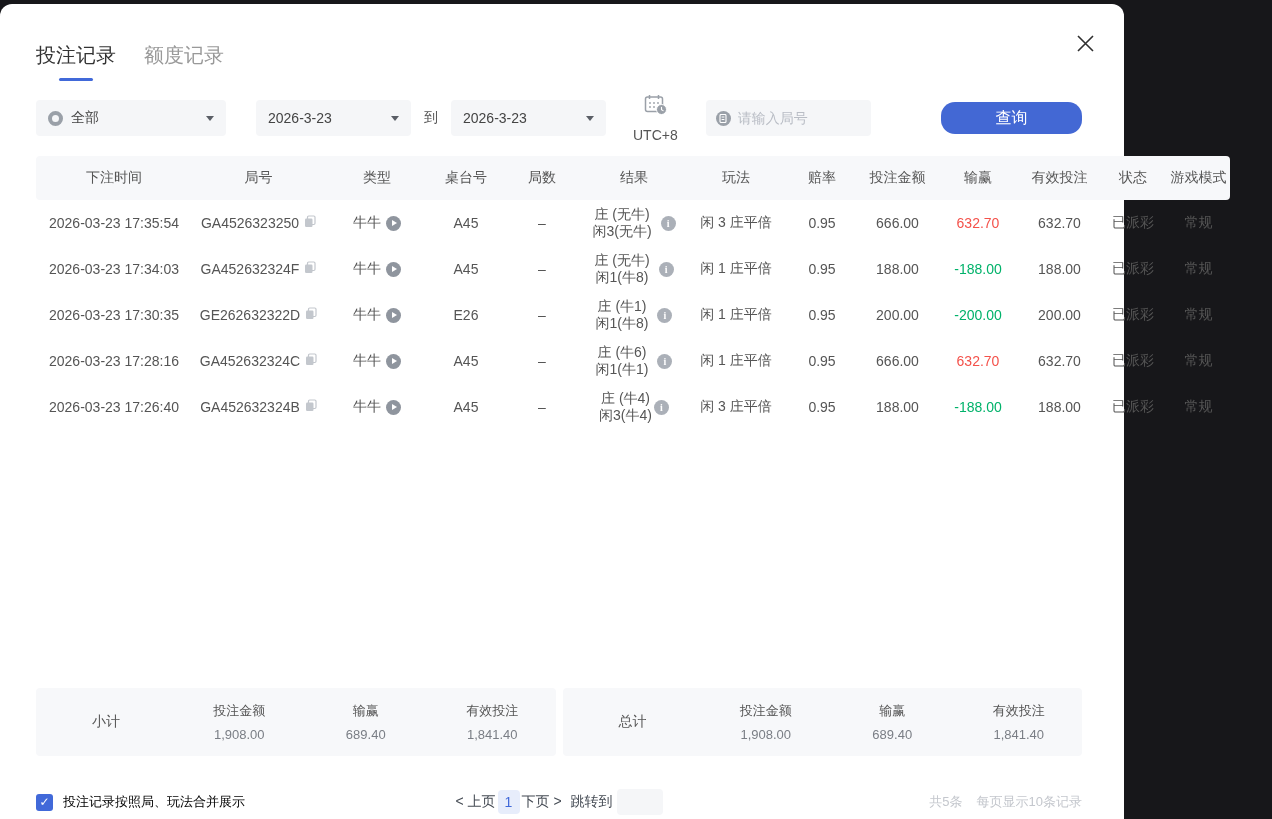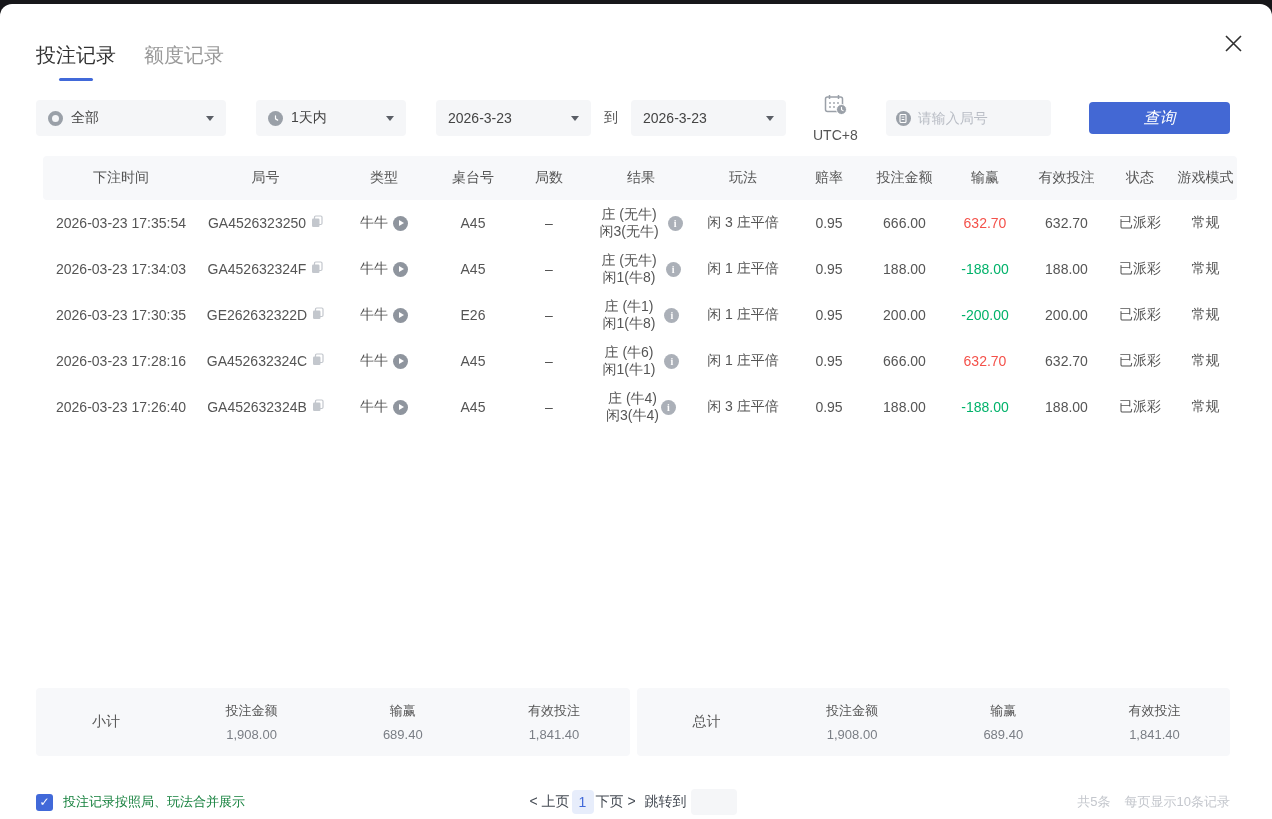--- a/index.html
+++ b/index.html
@@ -1,18 +1,18 @@
 <!DOCTYPE html>
 <html><head>
 <meta charset="utf-8">
 <style>
   * { margin:0; padding:0; box-sizing:border-box; }
   html,body { width:1272px; height:819px; overflow:hidden; }
   body { background:#17171a; font-family:"Liberation Sans","DejaVu Sans",sans-serif; }
-  .modal { position:absolute; top:4px; left:0; width:1272px; height:815px;
+  .modal { position:absolute; top:4px; left:0; width:1124px; height:815px;
            background:#fff; border-radius:12px 12px 0 0;padding-left:48px; }
 
   
   .tabs { position:absolute; top:38px; left:36px; display:flex; gap:28px; }
   .tab { font-size:20px; color:#999; cursor:pointer; padding-bottom:12px; position:relative; }
   .tab.active { color:#333; font-weight:500; }
   .tab.active::after { content:""; position:absolute; left:50%; transform:translateX(-50%);
            bottom:0; width:34px; height:3px; border-radius:2px; background:#4169d9; }
   .close-btn { position:absolute; top:28px; right:26px; width:26px; height:26px;
            display:flex; align-items:center; justify-content:center; cursor:pointer; }
@@ -28,38 +28,38 @@
   .caret { margin-left:auto; width:0; height:0; border-left:4.5px solid transparent;
            border-right:4.5px solid transparent; border-top:5.5px solid #5a5e66; }
   .to-label { font-size:14px; color:#555; margin:0 13px; }
   .tz-group { display:flex; align-items:center; gap:9px; margin-left:27px; font-size:14px; color:#555;flex-direction:column; }
   .search-box { width:165px; height:36px; background:#f5f6f8; border-radius:4px;
            display:flex; align-items:center; padding:0 10px; gap:7px; margin-left:28px; }
   .search-box input { border:none; outline:none; background:transparent; width:110px;
            font-size:14px; color:#be185d; font-family:inherit; }
   .search-box input::placeholder { color:#b9bdc5; }
   .query-btn { margin-left:auto; width:141px; height:32px; background:#4368d4; color:#fff;
-           font-size:16px; border:none; border-radius:4px; cursor:pointer; font-family:inherit;font-style:italic; }
+           font-size:16px; border:none; border-radius:14px; cursor:pointer; font-family:inherit; }
 
   
   .donut { width:15px; height:15px; border-radius:50%; border:4px solid #9aa0a8; margin-right:8px; }
   .icon-gap { margin-right:8px; }
   .circle-ic { width:15px; height:15px; border-radius:50%; background:#9aa0a8;
            display:inline-flex; align-items:center; justify-content:center; flex:0 0 auto; }
   .play-ic { width:15px; height:15px; border-radius:50%; background:#8f959e;
            display:inline-flex; align-items:center; justify-content:center; cursor:pointer; }
   .play-ic::after { content:""; display:block; margin-left:2px; width:0; height:0;
            border-top:3.5px solid transparent; border-bottom:3.5px solid transparent;
            border-left:5.5px solid #fff; }
   .info-ic { width:15px; height:15px; border-radius:50%; background:#abb0b8; color:#fff;
            font-size:10px; font-weight:bold; display:inline-flex; align-items:center;
            justify-content:center; cursor:pointer; font-family:"Liberation Serif",serif; }
 
   
-  .table-wrap { position:absolute; top:152px; left:43px; }
+  .table-wrap { position:absolute; top:152px; left:36px; }
   table { table-layout:fixed; width:1194px; border-collapse:collapse; }
   thead th { background:#f7f8fa; height:44px; font-weight:normal; font-size:14px; color:#555; }
   thead th:first-child { border-radius:4px 0 0 4px; }
   thead th:last-child  { border-radius:0 4px 4px 0; }
   tbody td { height:46px; text-align:center; font-size:14px; color:#555; }
   .cell-flex { display:flex; align-items:center; justify-content:center; gap:5px; }
   .result-lines { line-height:17px; text-align:center; }
   .pos { color:#f4514a; }
   .neg { color:#00b26a; }
 
@@ -71,21 +71,21 @@
   .sum-stat { flex:1; text-align:center; }
   .sum-stat .lbl { font-size:13px; color:#555; margin-bottom:7px; }
   .sum-stat .val { font-size:13px; color:#7a7e85; }
 
   
   .footer { position:absolute; top:780px; left:36px; right:42px; height:36px;
            display:flex; align-items:center; justify-content:center; }
   .merge-group { position:absolute; left:0; display:flex; align-items:center; gap:10px; }
   .checkbox { width:17px; height:17px; background:#4169d9; border-radius:3px; color:#fff;
            font-size:12px; display:flex; align-items:center; justify-content:center; cursor:pointer; }
-  .merge-label { font-size:13px; color:#15803d; }
+  .merge-label { font-size:13px; color:#000000; }
   .pager { display:flex; align-items:center; gap:2px; font-size:14px; color:#454b54; }
   .page-btn { cursor:pointer; }
   .page-num { min-width:22px; height:24px; padding:0 5px; background:#e7edfb; color:#4169d9;
            border-radius:4px; display:flex; align-items:center; justify-content:center; cursor:pointer; }
   .jump-label { margin-left:7px; }
   .jump-input { width:46px; height:26px; background:#f5f6f8; border:none; border-radius:4px;
            margin-left:2px; outline:none; font-family:inherit; text-align:center; }
   .count-info { position:absolute; right:0; font-size:13px; color:#c4c7cd; display:flex; gap:14px; }
 </style>
 </head>
@@ -102,29 +102,20 @@
       <svg width="21" height="21" viewBox="0 0 21 21">
           <path d="M3 3 L18 18 M18 3 L3 18" stroke="#2f2f2f" stroke-width="1.6" fill="none"></path>
         </svg>
     </span>
   </div>
 
   <div class="filters">
     <div class="select-box sb-type">
       <span class="donut"></span>
       <span>全部</span>
-      <span class="caret"></span>
-    </div>
-    <div class="select-box sb-range">
-      <span class="circle-ic icon-gap">
-        <svg width="9" height="9" viewBox="0 0 10 10">
-            <path d="M5 2 V5.4 L7.4 6.8" stroke="#fff" stroke-width="1.3" fill="none" stroke-linecap="round"></path>
-          </svg>
-      </span>
-      <span>1天内</span>
       <span class="caret"></span>
     </div>
     <div class="select-box sb-date">
       <span>2026-3-23</span>
       <span class="caret"></span>
     </div>
     <span class="to-label">到</span>
     <div class="select-box sb-date">
       <span>2026-3-23</span>
       <span class="caret"></span>

